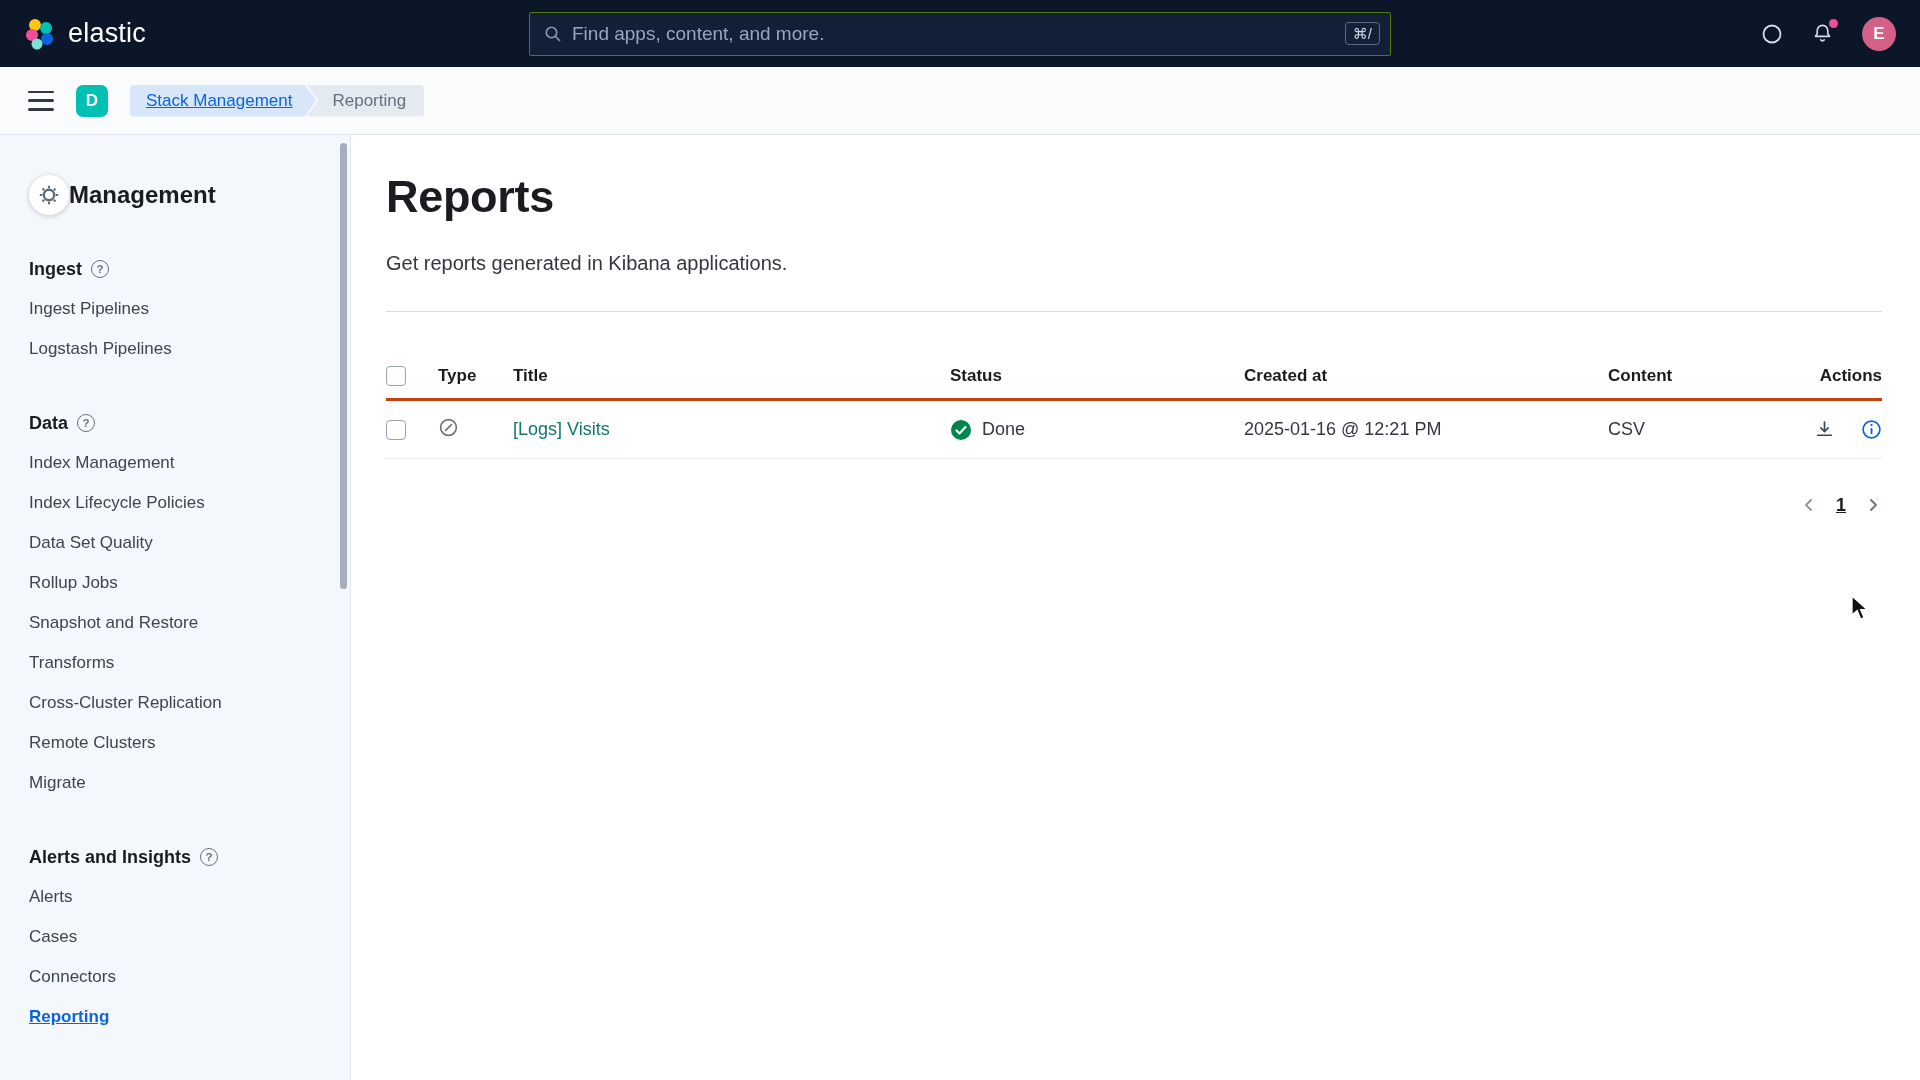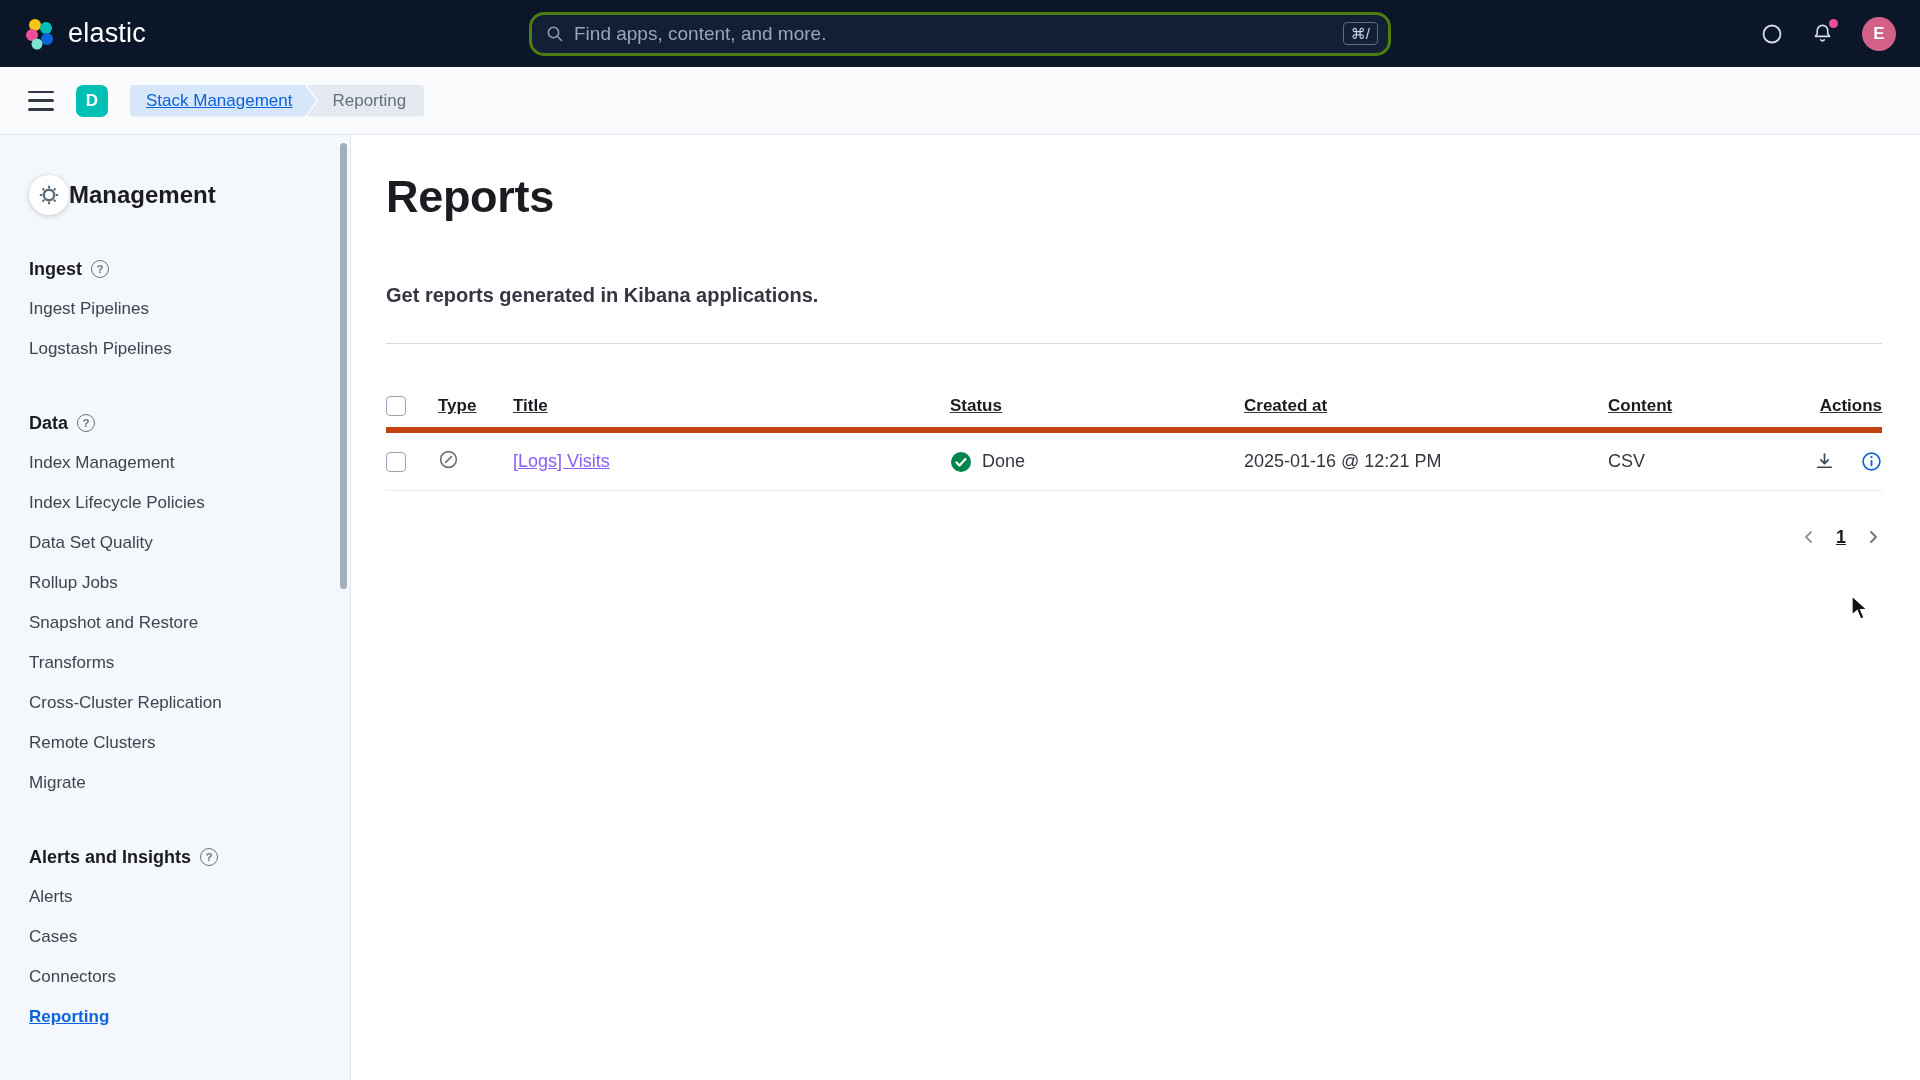--- a/index.html
+++ b/index.html
@@ -4,21 +4,21 @@
 <style>
   * { margin:0; padding:0; box-sizing:border-box; }
   html,body { width:1920px; height:1080px; overflow:hidden; }
   body { font-family:"Liberation Sans","DejaVu Sans",sans-serif; background:#ffffff; position:relative; color:#343741; }
 
   
   .top-header { height:67px; background:#0b1628; display:flex; align-items:center; padding:0 24px; position:relative; }
   .brand { display:flex; gap:12px; cursor:pointer; }
   .brand-text { color:#ffffff; font-size:27px; font-weight:500; letter-spacing:0.2px; }
   .global-search { position:absolute; left:50%; transform:translateX(-50%); width:862px; height:44px;
-      background:#121f36; border:3px solid #4d7c0f; border-radius:15px; display:flex; align-items:center; padding:0 10px 0 14px; }
+      background:#121f36; border:1px solid #4d7c0f; border-radius:2px; display:flex; align-items:center; padding:0 10px 0 14px; }
   .global-search input { flex:1; background:transparent; border:none; outline:none; color:#d9e0ea; font-size:19px; margin-left:10px;
       font-family:"Liberation Sans","DejaVu Sans",sans-serif; }
   .global-search input::placeholder { color:#98a5ba; }
   .kbd { color:#cfd7e4; font-size:15px; border:1px solid #5b6b84; border-radius:4px; padding:3px 7px; line-height:1; }
   .header-right { margin-left:auto; display:flex; align-items:center; gap:28px; }
   .icon-btn { position:relative; display:flex; align-items:center; justify-content:center; cursor:pointer; }
   .notif-dot { position:absolute; top:-3px; right:-4px; width:9px; height:9px; border-radius:50%; background:#f04e98; }
   .avatar { width:34px; height:34px; border-radius:50%; background:#d36086; color:#fff; font-size:17px; font-weight:600;
       display:flex; align-items:center; justify-content:center; cursor:pointer; }
 
@@ -52,38 +52,38 @@
   .help-ic { width:18px; height:18px; border:1.4px solid #6b7381; border-radius:50%; color:#6b7381; font-size:11.5px; font-weight:700;
       display:inline-flex; align-items:center; justify-content:center; cursor:pointer; }
   .side-list { list-style:none; }
   .side-list li { height:40px; display:flex; align-items:center; font-size:17px; color:#3d4550; cursor:pointer; }
   .side-list li.active { color:#0b64dd; font-weight:700; text-decoration:underline; }
   .side-scrollbar { position:absolute; right:3px; top:8px; width:7px; height:446px; background:#a5aebd; border-radius:4px; }
 
   
   .main { flex:1; background:#fff; padding:40px 38px 0 35px; }
   .page-title { font-size:45px; font-weight:700; color:#1a1c21; letter-spacing:-0.3px; line-height:44px; }
-  .page-subtitle { margin-top:64px; font-size:20px; color:#343741; line-height:24px;font-weight:bold; }
+  .page-subtitle { margin-top:32px; font-size:20px; color:#343741; line-height:24px; }
   .h-rule { margin-top:36px; border:none; border-top:1px solid #d3dae6; height:0; }
 
   .table { margin-top:41px; }
   .t-row { display:flex; align-items:center; }
-  .t-head { height:48px; border-bottom:6px solid #c2410c;text-decoration:underline; }
+  .t-head { height:48px; border-bottom:3px solid #c2410c; }
   .t-body-row { height:58px; border-bottom:1px solid #e6ebf2; }
   .th { font-size:17px; font-weight:600; color:#1a1c21; }
   .td { font-size:18px; color:#343741; }
   .c-check { width:52px; }
   .c-type { width:75px; }
   .c-title { flex:1; }
   .c-status { width:294px; display:flex; align-items:center; gap:10px; }
   .c-created { width:364px; }
   .c-content { width:190px; }
   .c-actions { width:84px; text-align:right; display:flex; justify-content:flex-end; align-items:center; gap:26px; }
   .checkbox { width:20px; height:20px; border:1px solid #98a2b3; border-radius:4px; background:#fff; cursor:pointer; }
-  .title-link { color:#8b5cf6; font-weight:500; cursor:pointer;text-decoration:underline; }
+  .title-link { color:#0f766e; font-weight:500; cursor:pointer; }
 
   .pagination { margin-top:28px; display:flex; justify-content:flex-end; align-items:center; gap:12px; height:36px; }
   .page-arrow { cursor:pointer; display:flex; align-items:center; }
   .page-num { font-size:18px; font-weight:700; color:#1a1c21; text-decoration:underline; cursor:pointer; padding:2px 6px; }
 
   .footer-links { margin-top:20px; display:flex; justify-content:flex-end; gap:46px; }
   .blue-link { color:#0b64dd; font-size:17.5px; font-weight:500; cursor:pointer; line-height:24px; }
 
   .cursor { position:absolute; left:1850px; top:595px; z-index:99; pointer-events:none; }
 </style>

